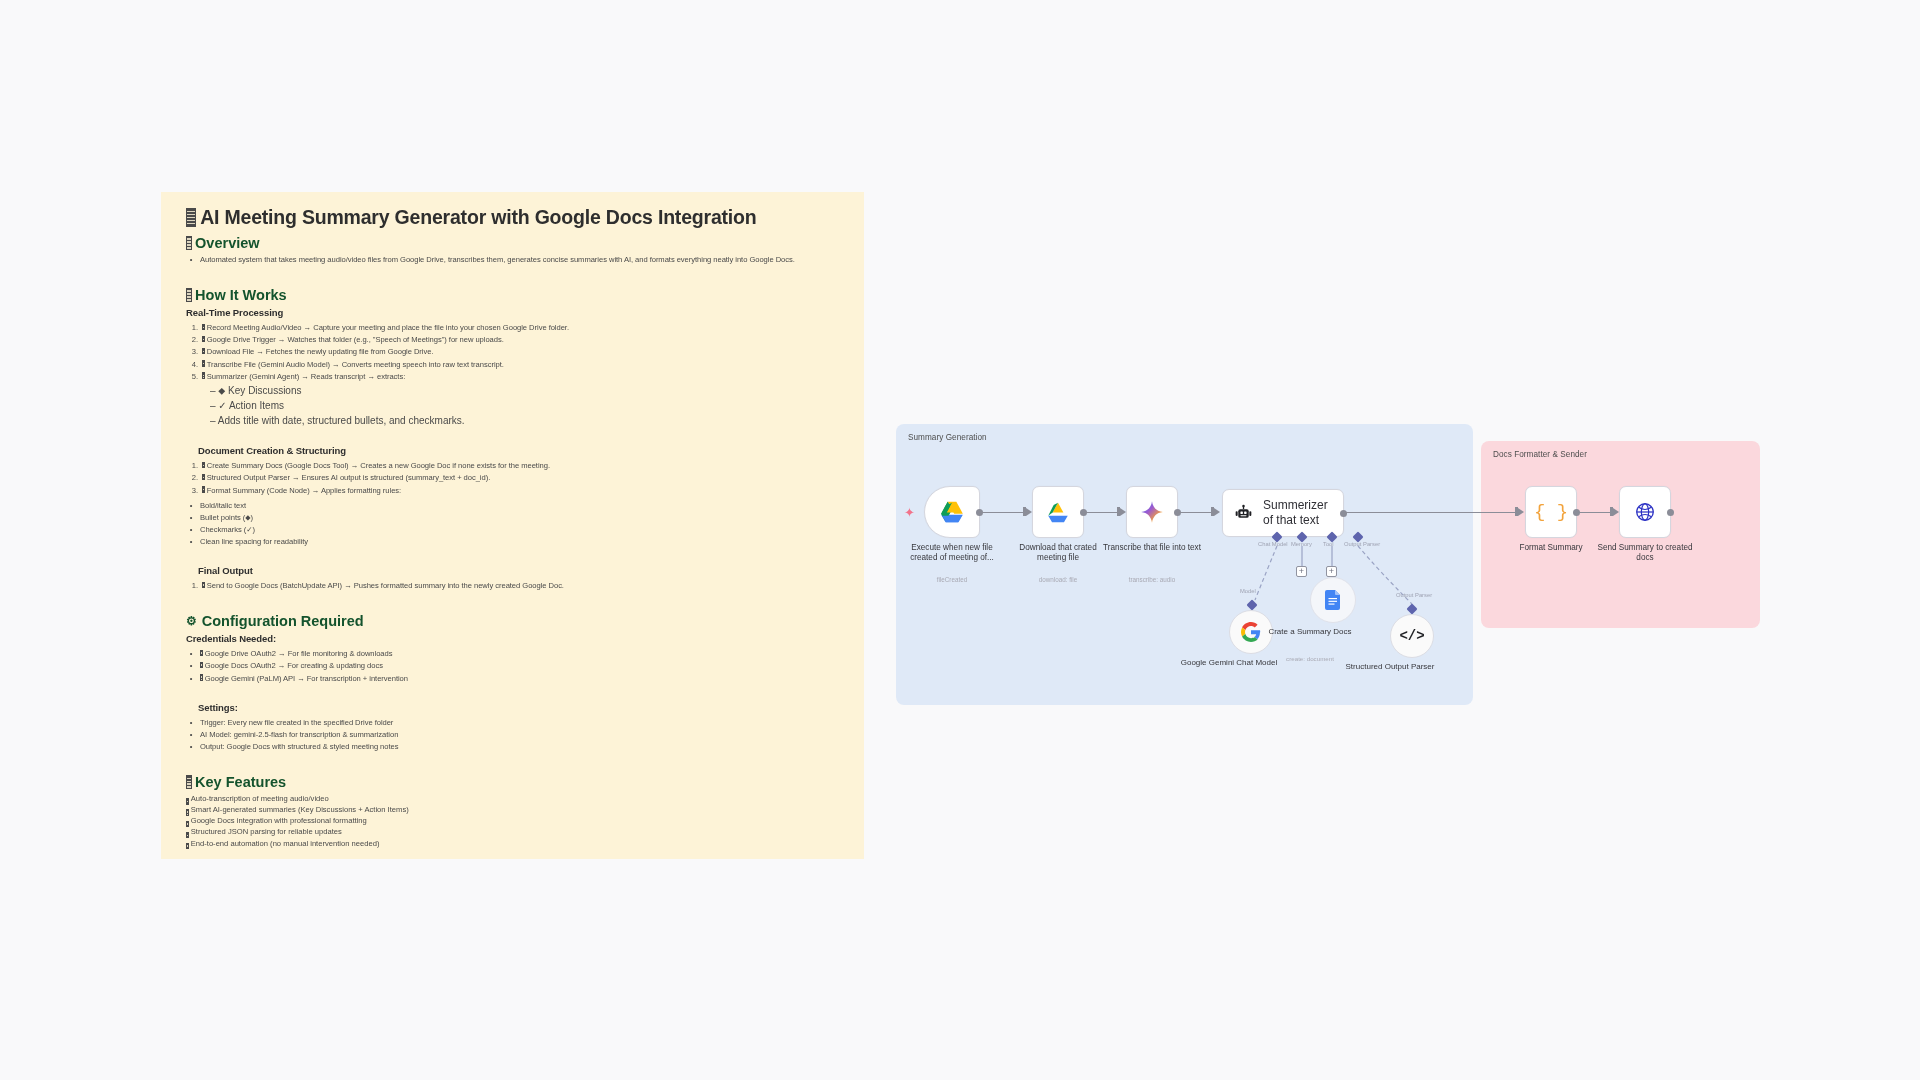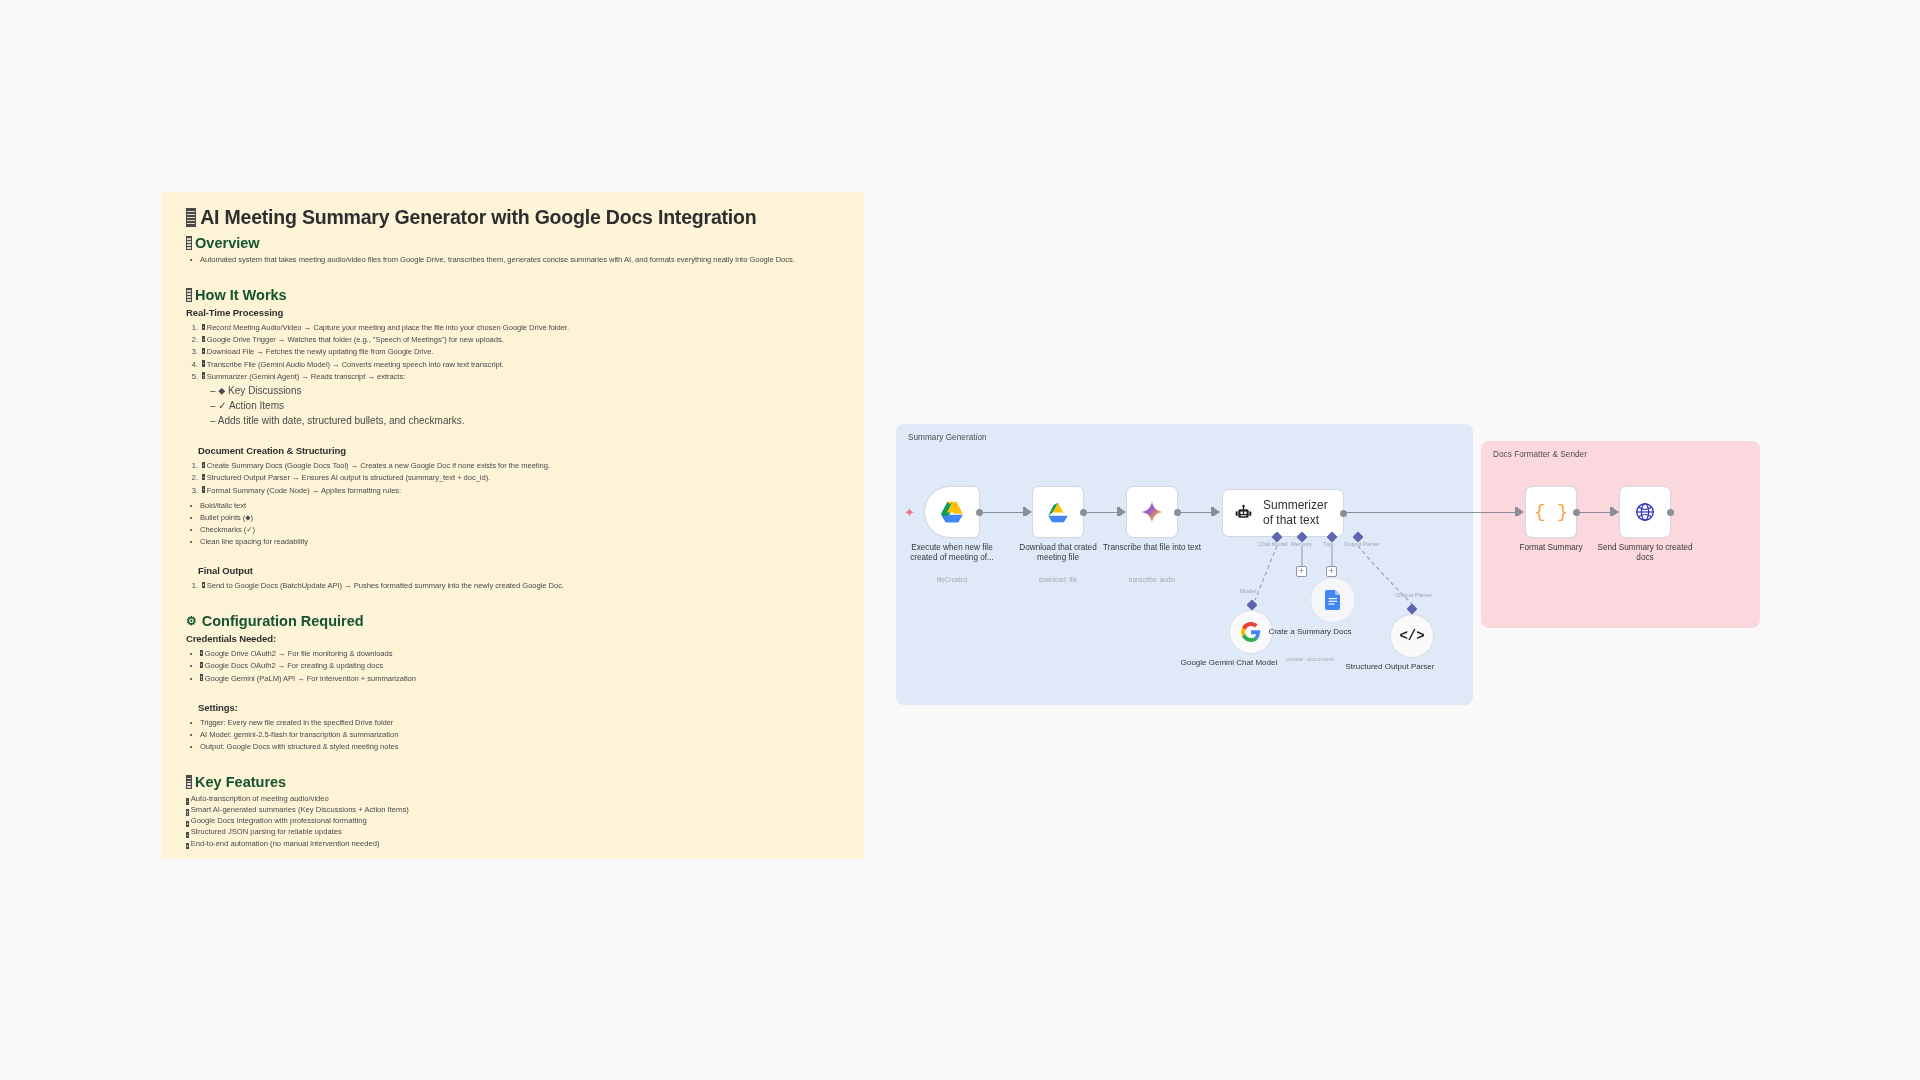--- a/index.html
+++ b/index.html
@@ -292,21 +292,21 @@
           <span class="marker dot">•</span>
           <span class="txt">
             <span class="tofu tiny"></span>
             <span>Google Docs OAuth2 → For creating &amp; updating docs</span>
           </span>
         </li>
       <li class="li">
           <span class="marker dot">•</span>
           <span class="txt">
             <span class="tofu tiny"></span>
-            <span>Google Gemini (PaLM) API → For intervention + summarization</span>
+            <span>Google Gemini (PaLM) API → For transcription + intervention</span>
           </span>
         </li>
     </ul>
 
     <h3 class="doc-h3 sec-gap-md">Settings:</h3>
     <ul class="doc-ul">
       <li class="li">
           <span class="marker dot">•</span>
           <span class="txt">Trigger: Every new file created in the specified Drive folder</span>
         </li>

